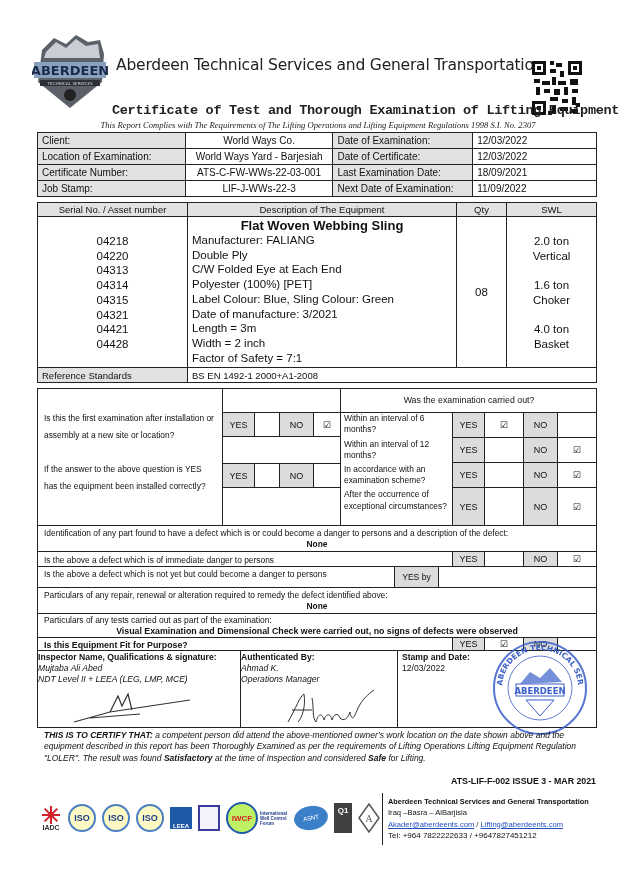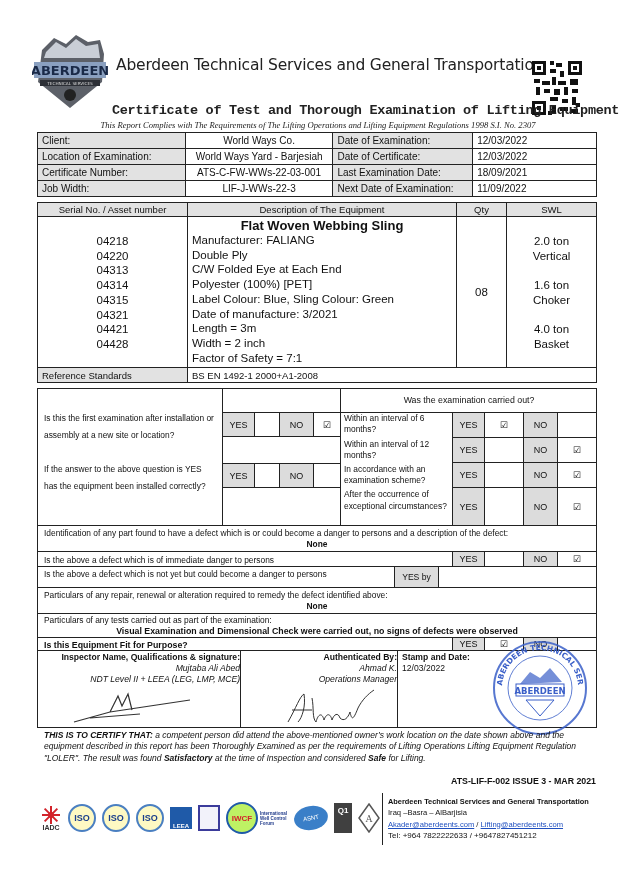--- a/index.html
+++ b/index.html
@@ -44,21 +44,21 @@
   .vline { position: absolute; background: #222; width: 1px; }
   .hline { position: absolute; background: #222; height: 1px; }
   .txt { position: absolute; font-size: 8.4px; color: #111; line-height: 12px; }
   .cell { position: absolute; border: 1px solid #222; font-size: 9px; display: flex; align-items: center; justify-content: center; }
   .cell.g { background: #dcdcdc; }
   .chk { font-size: 9px; }
   .bold { font-weight: bold; }
   .italic { font-style: italic; }
   .center { text-align: center; }
 
-  .sig-text { position: absolute; font-size: 8.6px; text-align: right; line-height: 11px; }
+  .sig-text { position: absolute; font-size: 8.6px; text-align: left; line-height: 11px; }
 
   .certify { position: absolute; left: 44px; top: 730px; width: 550px; font-size: 8.5px; font-style: italic; line-height: 11.3px; }
   .formref { position: absolute; right: 38px; top: 776px; font-size: 8.8px; font-weight: bold; }
 
   .footer-logos { position: absolute; left: 40px; top: 800px; height: 36px; display: flex; align-items: center; gap: 6px; }
   .flogo { display: flex; flex-direction: column; align-items: center; justify-content: center; font-size: 6px; color: #1a3e8c; }
   .iso { width: 28px; height: 28px; border-radius: 50%; border: 2px solid #4a7fc1; display: flex; align-items: center; justify-content: center; font-weight: bold; font-size: 9px; color: #1a3e8c; background: #fef9c3; }
   .footer-sep { position: absolute; left: 382px; top: 793px; width: 1px; height: 52px; background: #222; }
   .footer-contact { position: absolute; left: 388px; top: 796px; font-size: 7.6px; line-height: 11.3px; }
   .footer-contact .fc-name { font-weight: bold; font-size: 7.4px; }
@@ -135,21 +135,21 @@
       <td class="lbl c3">Date of Certificate:</td>
       <td class="c4">12/03/2022</td>
     </tr>
     <tr>
       <td class="lbl c1">Certificate Number:</td>
       <td class="c2">ATS-C-FW-WWs-22-03-001</td>
       <td class="lbl c3">Last Examination Date:</td>
       <td class="c4">18/09/2021</td>
     </tr>
     <tr>
-      <td class="lbl c1">Job Width:</td>
+      <td class="lbl c1">Job Stamp:</td>
       <td class="c2">LIF-J-WWs-22-3</td>
       <td class="lbl c3">Next Date of Examination:</td>
       <td class="c4">11/09/2022</td>
     </tr>
   </tbody>
     </table>
 
   <table class="equip">
     <tbody>
         <tr>

